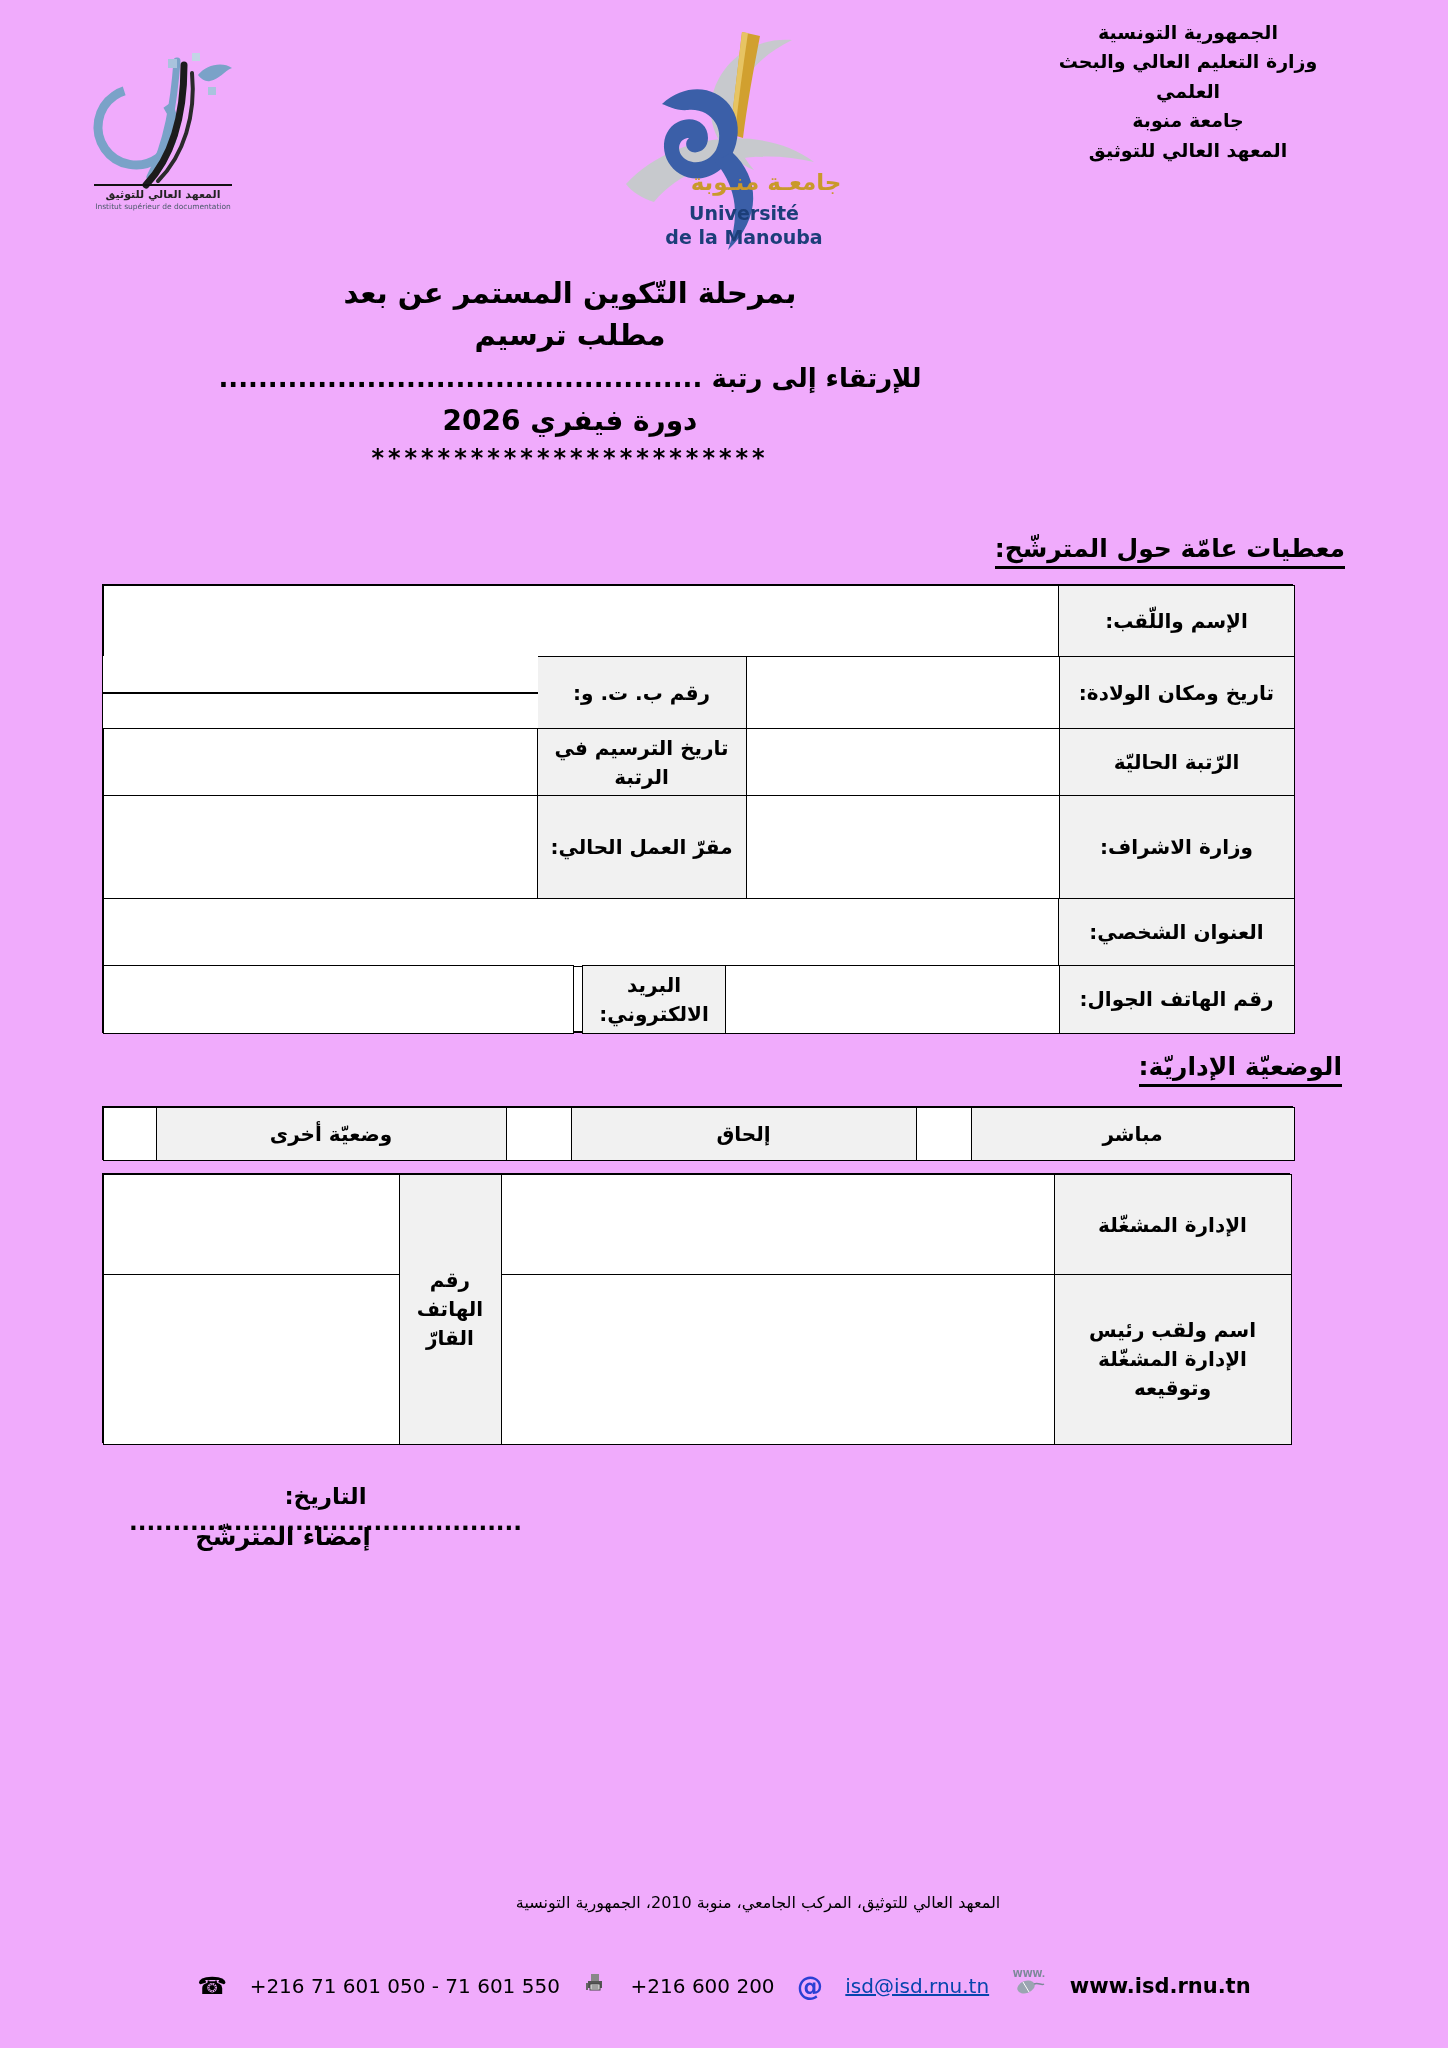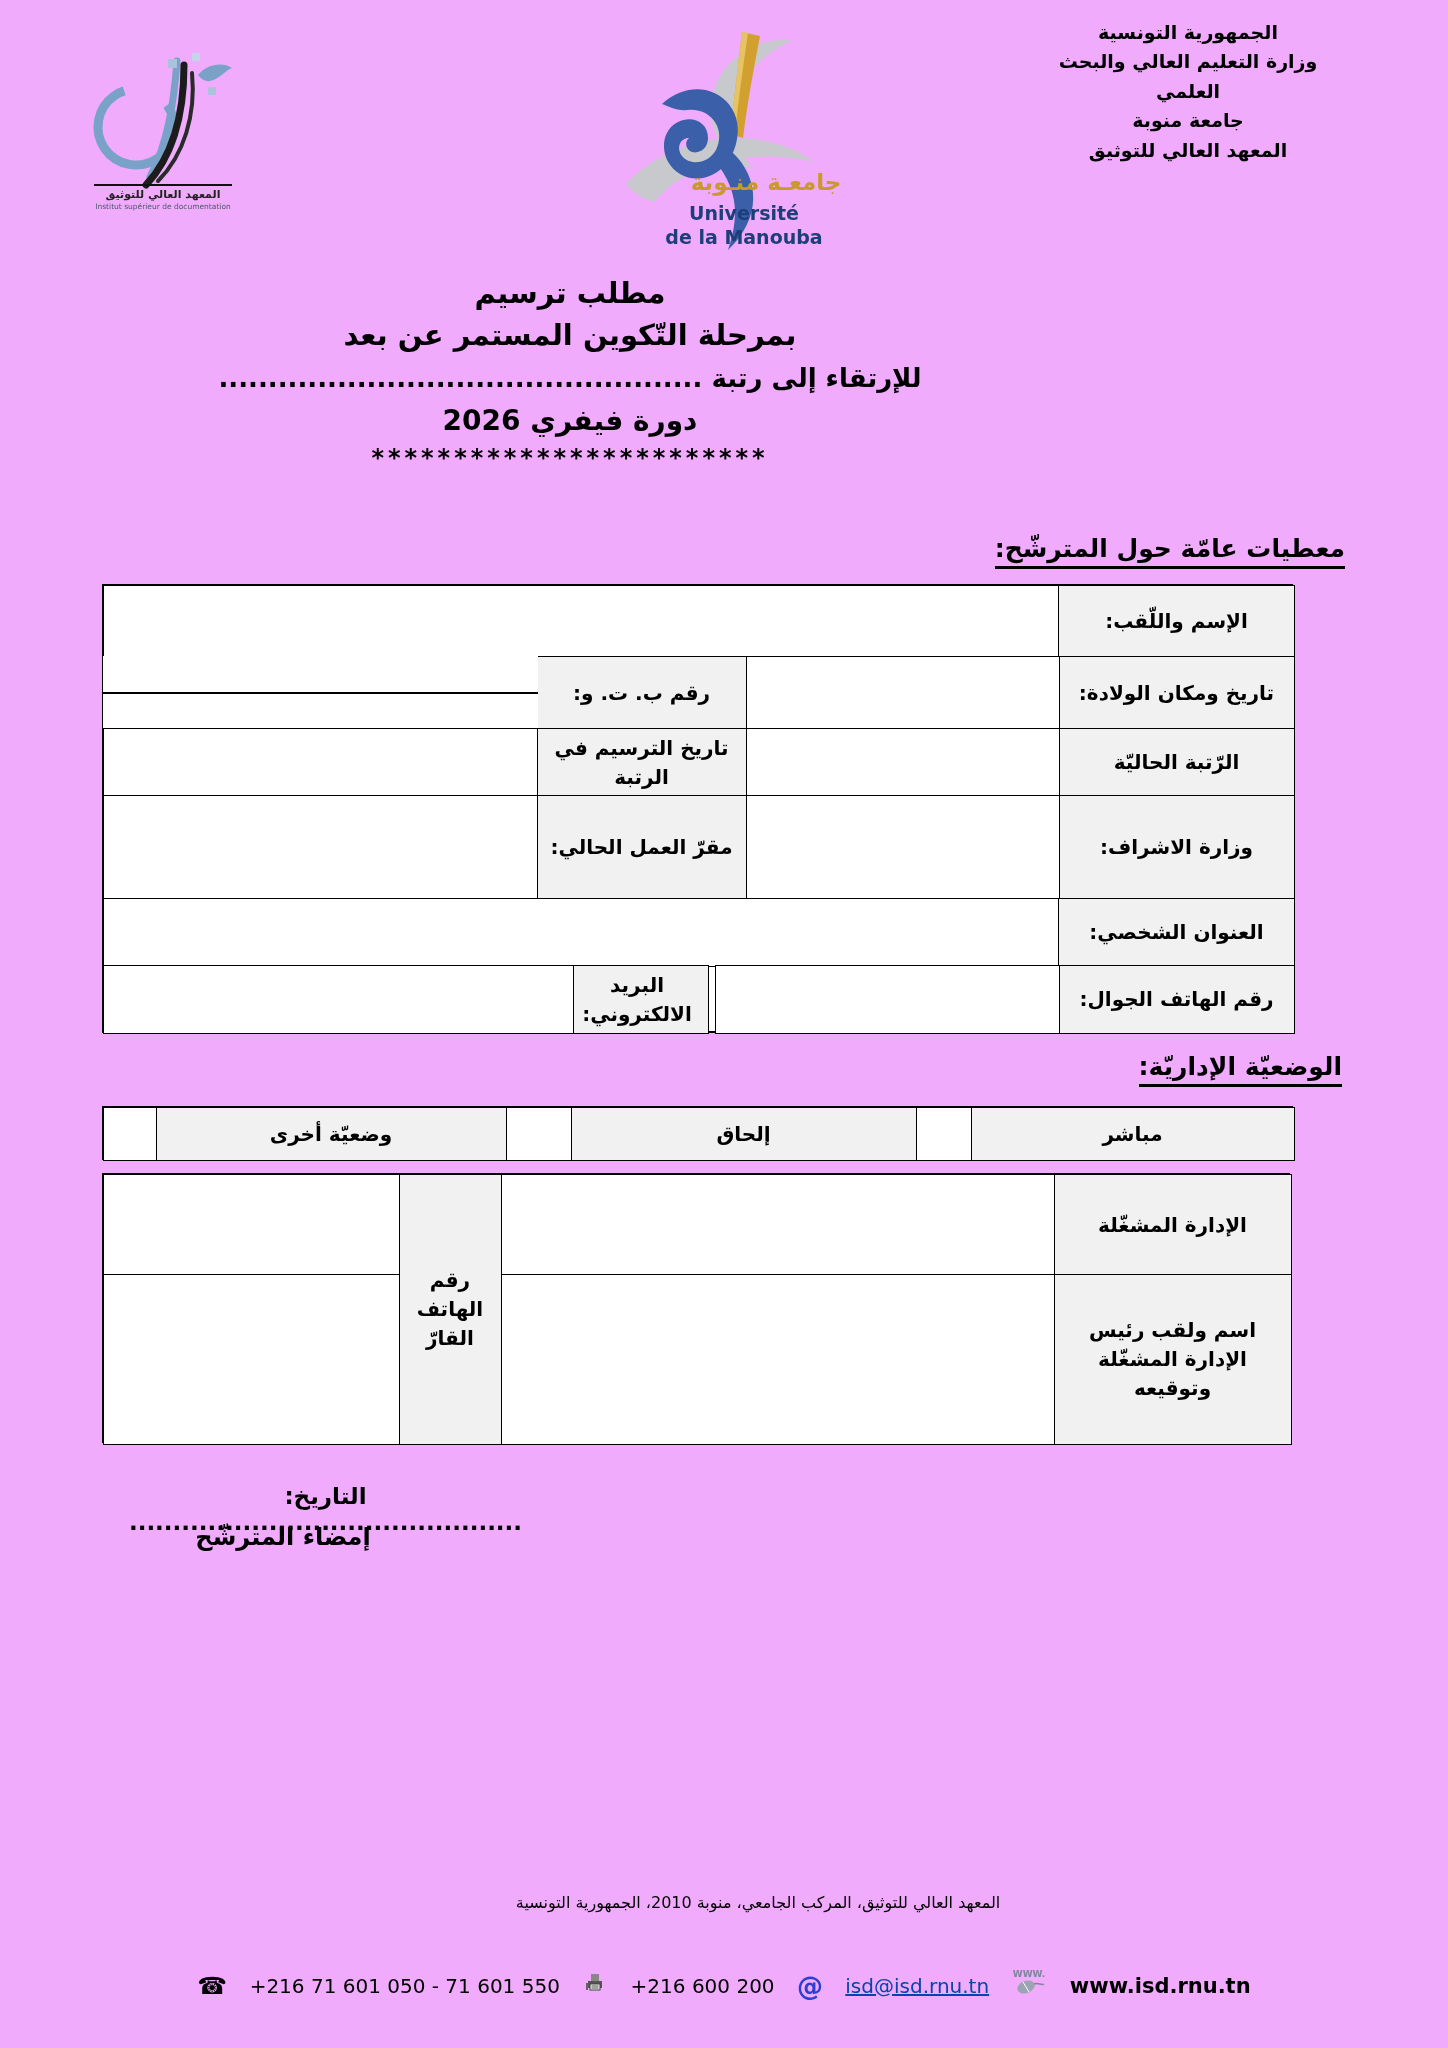--- a/index.html
+++ b/index.html
@@ -87,22 +87,22 @@
       <path d="M146,20 L152,21 C147,55 142,90 139,123 L134,122 C138,88 142,54 146,20 Z" fill="#e7c463"></path>
       <path d="M66,92 C104,58 152,88 140,132 C132,162 104,174 84,162 C64,150 62,120 82,110 C96,103 112,110 112,126 C112,136 104,142 96,140 C90,138 88,130 93,126 C84,126 80,136 86,144 C94,154 112,152 120,138 C130,118 116,96 92,98 C80,99 72,94 66,92 Z" fill="#3b5fa8"></path>
       <path d="M118,148 C138,172 146,198 132,238 C166,206 164,166 136,140 C130,144 124,147 118,148 Z" fill="#3b5fa8"></path>
       <text x="170" y="178" font-size="23" font-weight="bold" text-anchor="middle" fill="#c9992b" direction="rtl">جامعـة منـوبة</text>
       <text x="148" y="208" font-size="19" font-weight="bold" text-anchor="middle" fill="#1c3e79">Université</text>
       <text x="148" y="232" font-size="19" font-weight="bold" text-anchor="middle" fill="#1c3e79">de la Manouba</text>
     </svg>
   </div>
 
   <div class="abs title-block rtl">
+    <div class="title-l1">بمرحلة التّكوين المستمر عن بعد</div>
     <div class="title-l1">مطلب ترسيم</div>
-    <div class="title-l1">بمرحلة التّكوين المستمر عن بعد</div>
     <div class="title-l3">للإرتقاء إلى رتبة .................................................</div>
     <div class="title-l4">دورة فيفري 2026</div>
     <div class="title-stars">************************</div>
   </div>
 
   <div class="abs sec-head rtl sec1-head">
     <span>معطيات عامّة حول المترشّح:</span>
   </div>
 
   <div class="tbl" style="left:102px;top:584px;width:1191px;height:449px;">
@@ -132,21 +132,21 @@
     <div class="cell lab rtl" style="left:954px;top:209px;width:237px;height:105px;">وزارة الاشراف:</div>
     <div class="cell blank" style="left:641px;top:209px;width:315px;height:105px;"></div>
     <div class="cell lab rtl" style="left:432px;top:209px;width:211px;height:105px;">مقرّ العمل الحالي:</div>
     <div class="cell blank" style="left:-1px;top:209px;width:435px;height:105px;"></div>
 
     <div class="cell lab rtl" style="left:954px;top:312px;width:237px;height:69px;">العنوان الشخصي:</div>
     <div class="cell blank" style="left:-1px;top:312px;width:956px;height:69px;"></div>
 
     <div class="cell lab rtl" style="left:954px;top:379px;width:237px;height:69px;">رقم الهاتف الجوال:</div>
     <div class="cell blank" style="left:611px;top:379px;width:345px;height:69px;"></div>
-    <div class="cell lab rtl" style="left:461px;top:379px;width:144px;height:69px;">البريد الالكتروني:</div>
+    <div class="cell lab rtl" style="left:478px;top:379px;width:144px;height:69px;">البريد الالكتروني:</div>
     <div class="cell blank" style="left:-1px;top:379px;width:471px;height:69px;"></div>
   </div>
 
   <div class="abs sec-head rtl sec2-head">
     <span>الوضعيّة الإداريّة:</span>
   </div>
 
   <div class="tbl" style="left:102px;top:1106px;width:1191px;height:54px;">
     <div class="cell lab rtl" style="left:866px;top:-1px;width:325px;height:54px;">مباشر</div>
     <div class="cell blank" style="left:811px;top:-1px;width:57px;height:54px;"></div>

